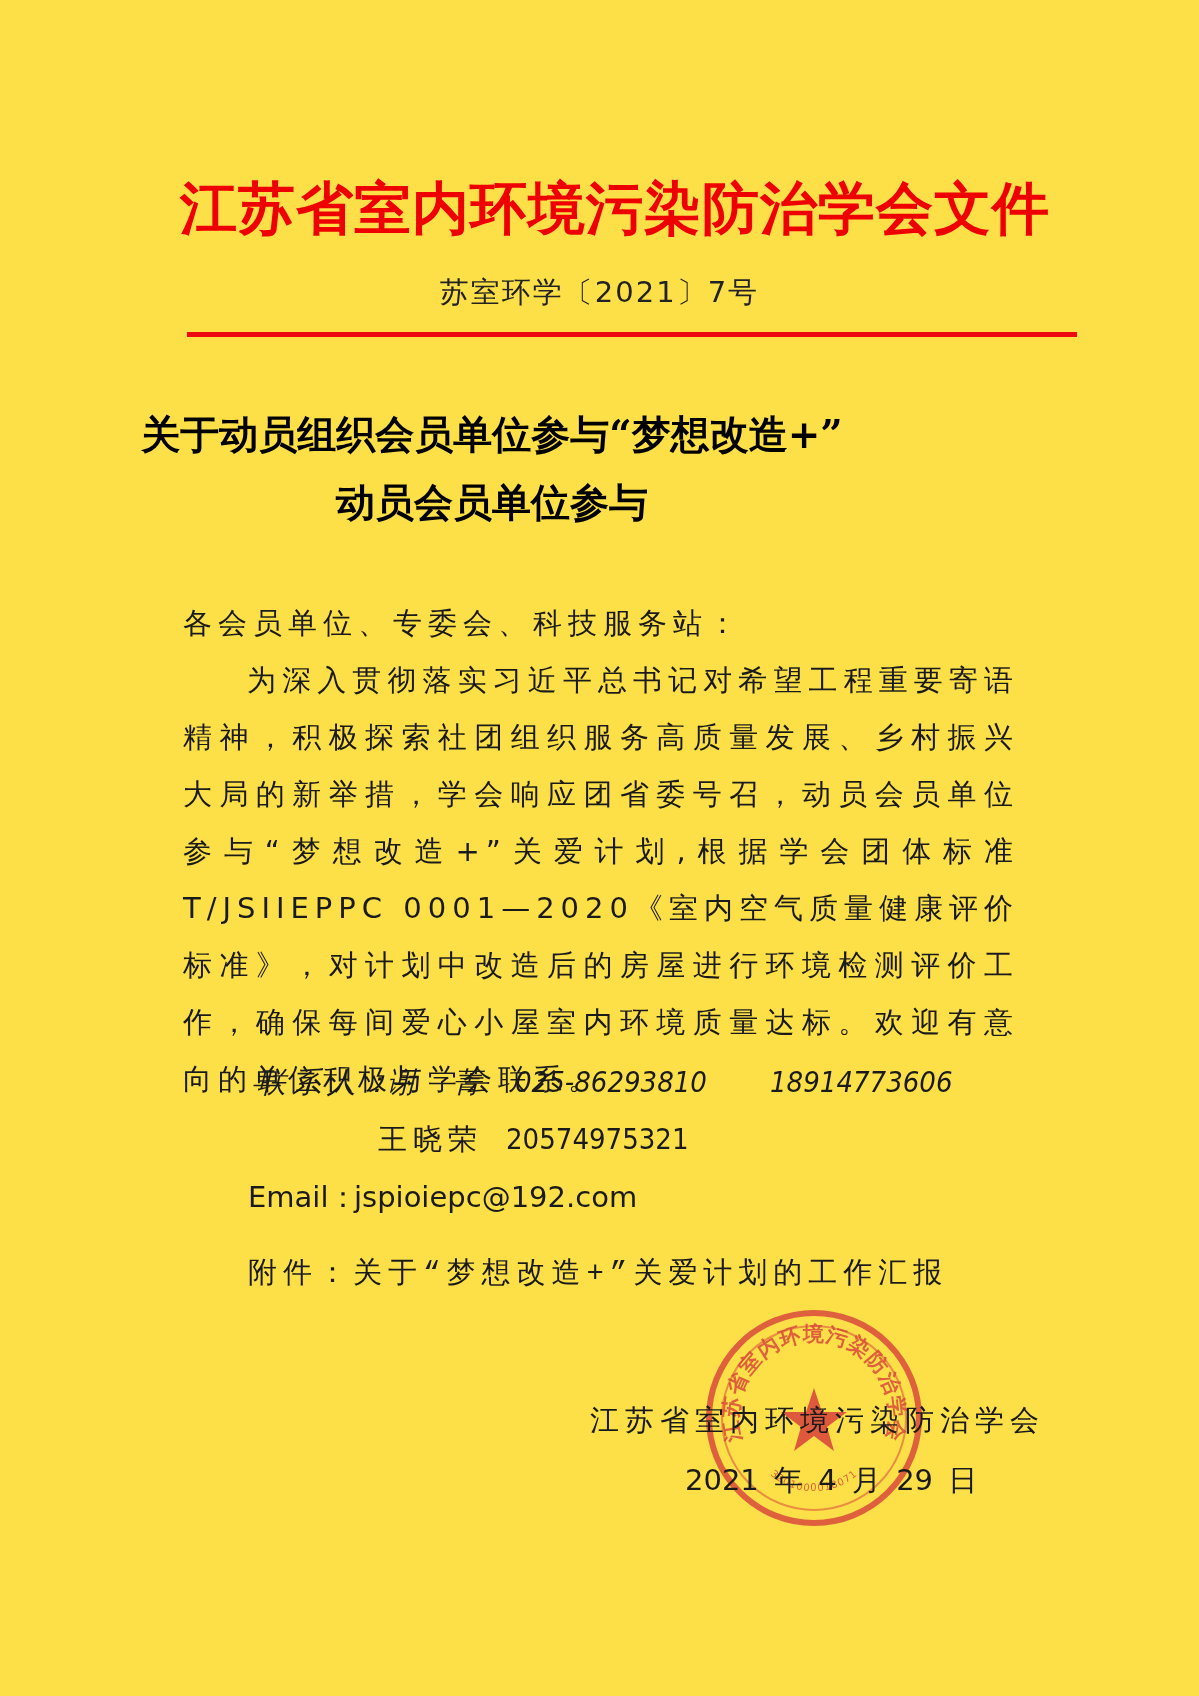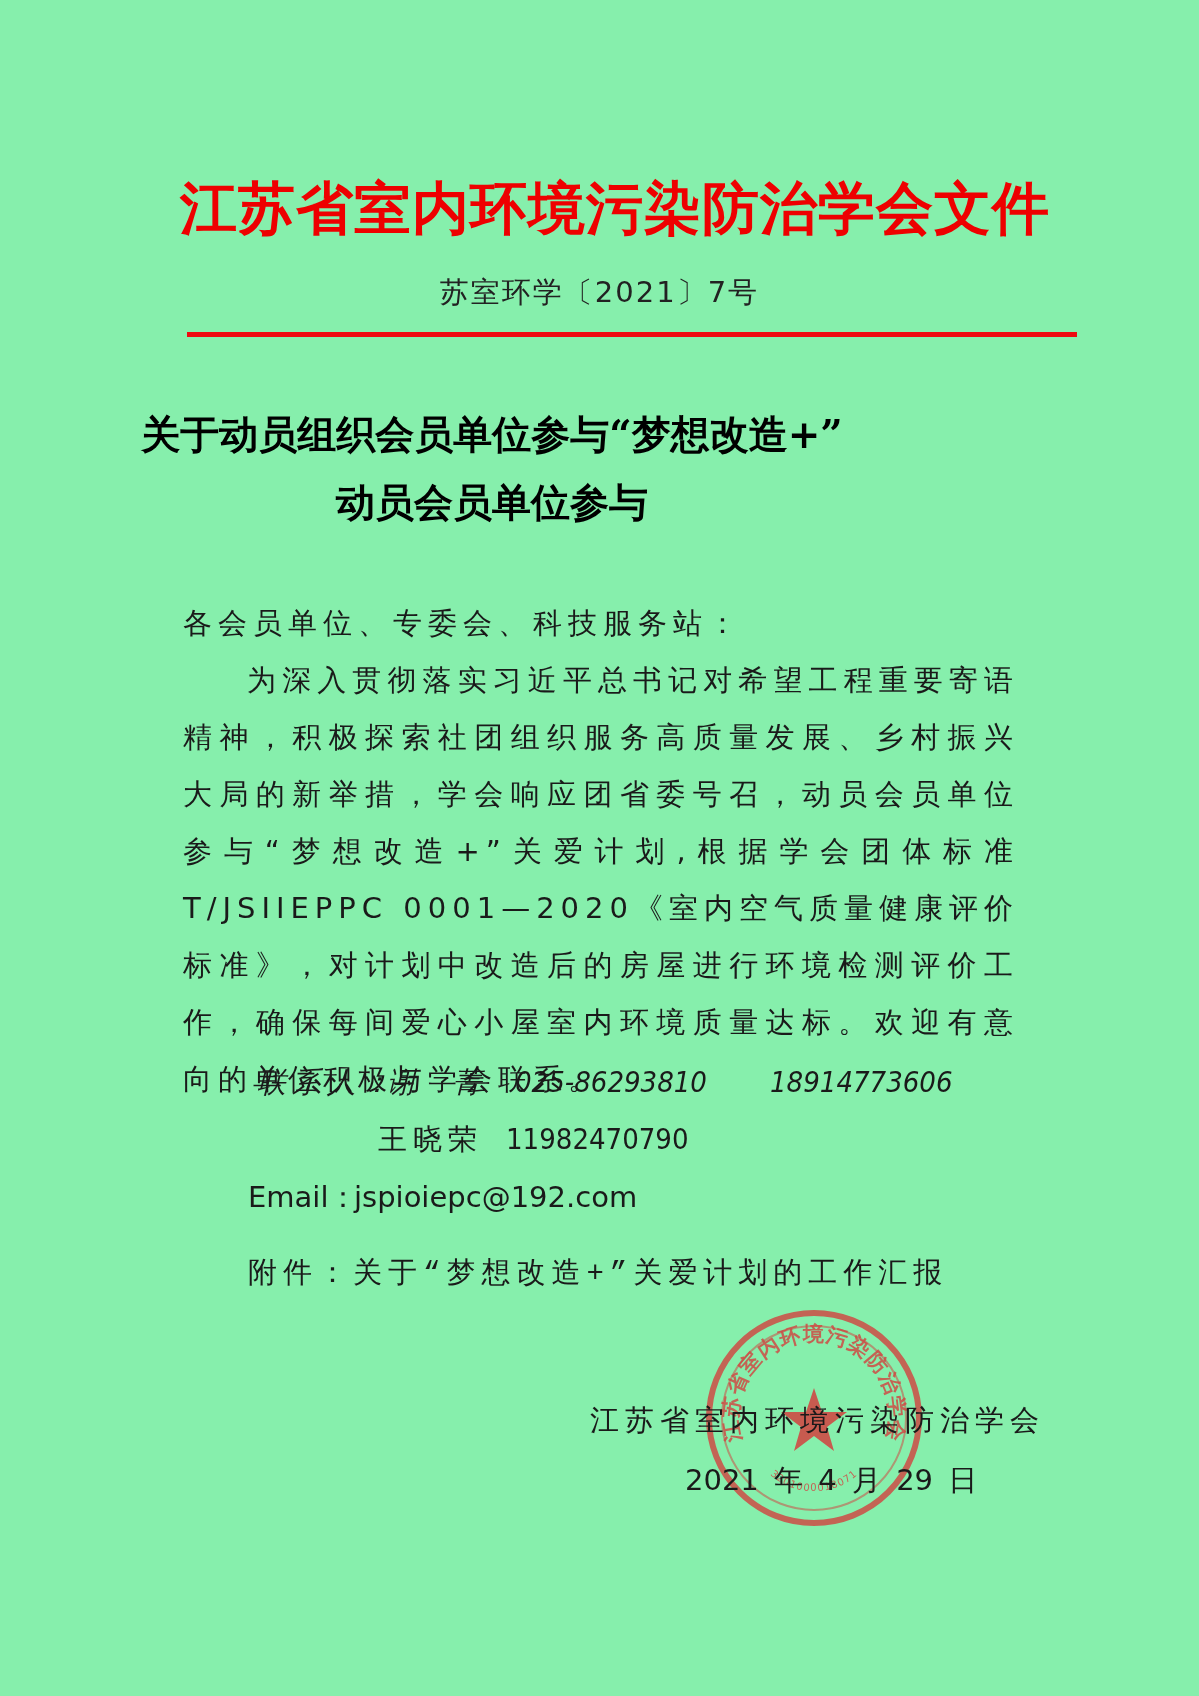--- a/index.html
+++ b/index.html
@@ -13,21 +13,21 @@
       position: relative;
       overflow: hidden;
       font-family: "DejaVu Sans", sans-serif;
       color: #111111;
     }
     .page {
       position: absolute;
       left: 0; top: 0;
       width: 1199px;
       height: 1696px;
-      background: #86efac;
+      background: #fde047;
     }
     .header-title {
       position: absolute;
       left: 180px;
       top: 168px;
       width: 845px;
       text-align: justify;
       text-align-last: justify;
       font-family: "DejaVu Serif", serif;
       font-weight: bold;
@@ -177,21 +177,21 @@
 
   <div class="contact-row" style="left:9px; top:1062px; width:1199px; height:40px;font-style:italic;">
     <span class="cjk-spaced" style="left:248px;">联系人：</span>
     <span class="cjk-spaced" style="left:378px; white-space:pre;">谢  菁</span>
     <span class="digits" style="left:506px;">025-86293810</span>
     <span class="digits" style="left:735px;margin-left:26px;">18914773606</span>
   </div>
 
   <div class="contact-row" style="left:0; top:1119px; width:1106px; height:40px;">
     <span class="cjk-spaced" style="left:378px;">王晓荣</span>
-    <span class="digits" style="left:506px;">11982470790</span>
+    <span class="digits" style="left:506px;">20574975321</span>
   </div>
 
   <div class="contact-row" style="left:0; top:1177px; width:1039px; height:40px;">
     <span style="left:248px;">Email：</span>
     <span style="left:354px;">jspioiepc@192.com</span>
   </div>
 
   <div class="attachment">附件：关于“梦想改造+”关爱计划的工作汇报</div>
 
   <div class="stamp">

